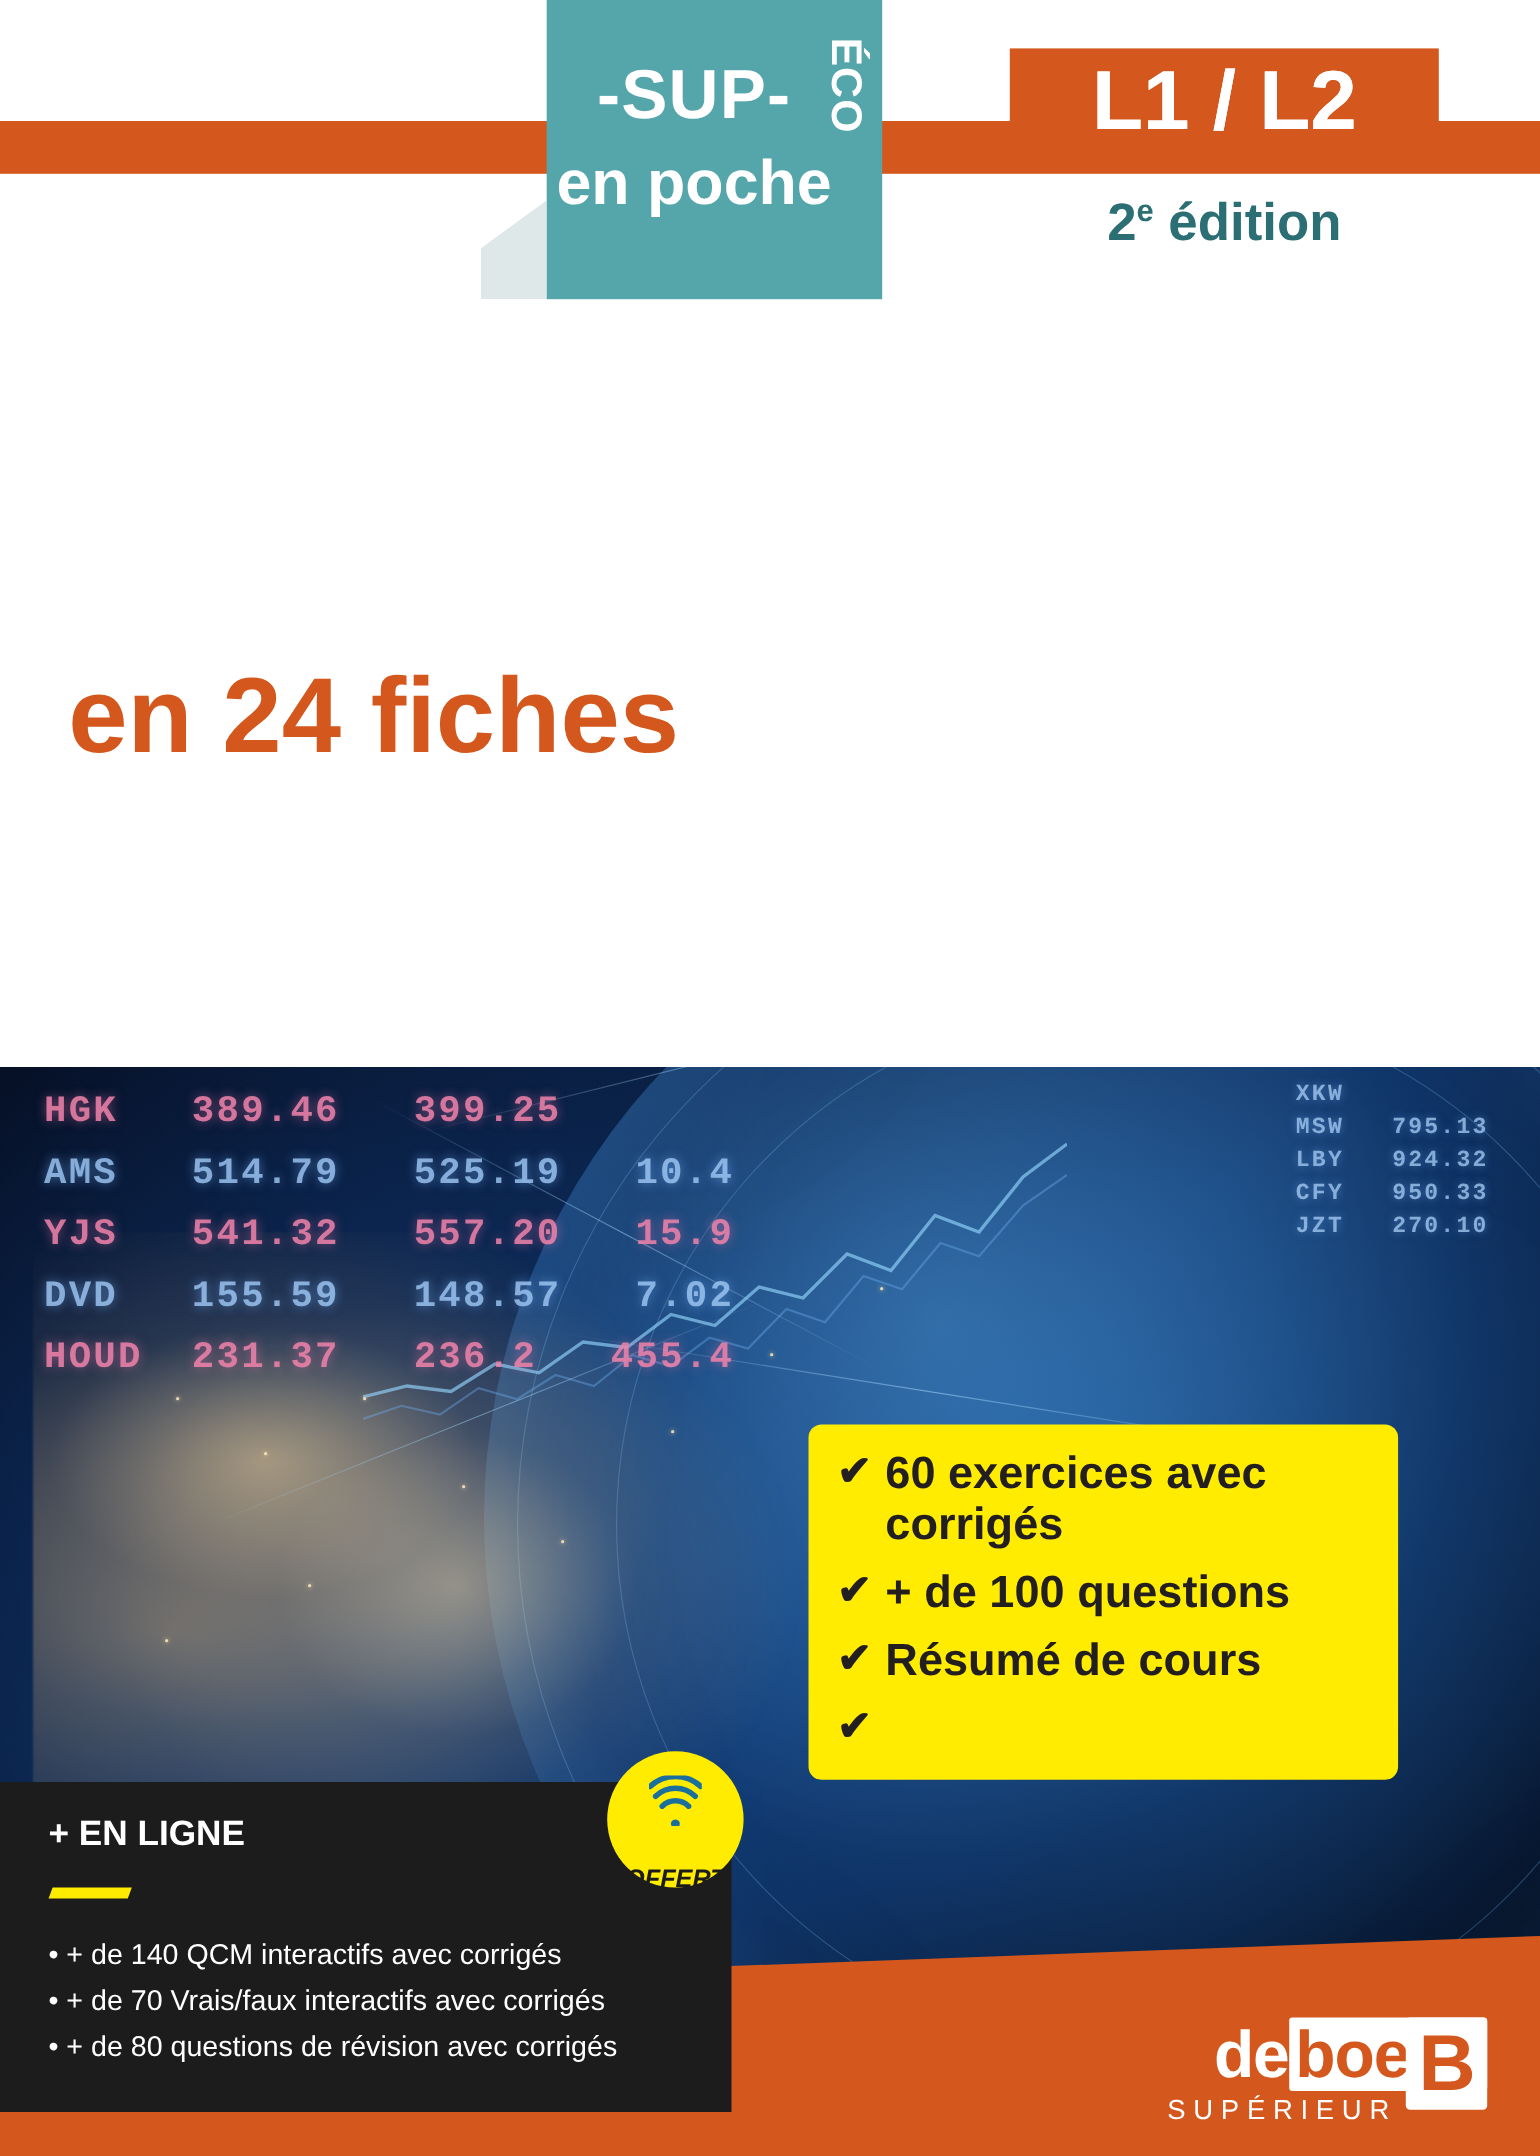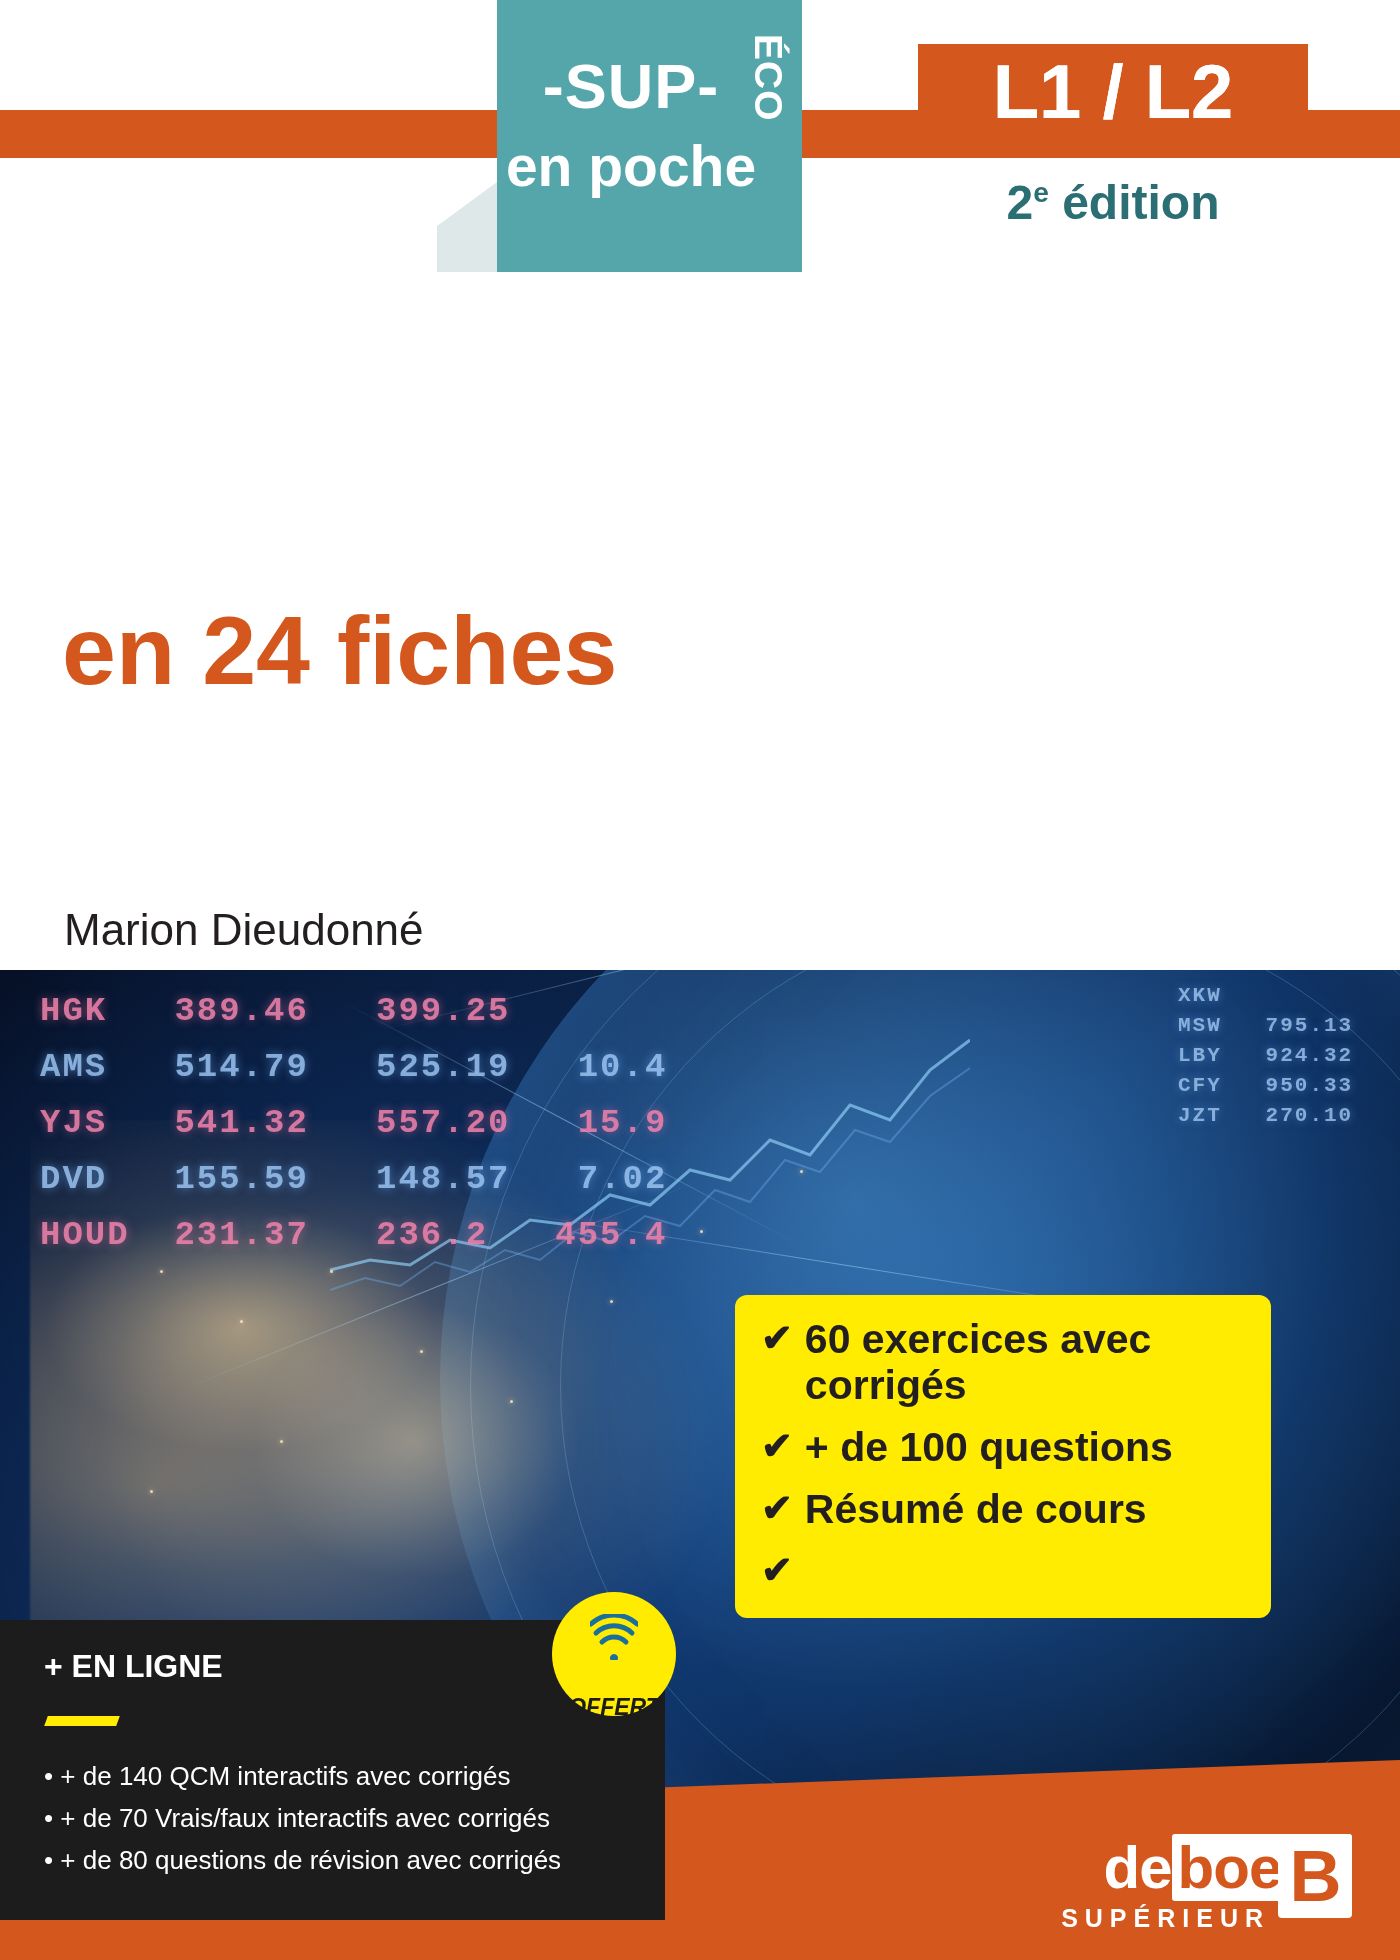--- a/index.html
+++ b/index.html
@@ -360,21 +360,21 @@
   }
   .publisher-main .bold-box {
     background: #ffffff;
     color: #d4581d;
     padding: 0 6px;
     border-radius: 3px;
   }
   .publisher-sub {
     color: #ffffff;
     font-size: 25px;
-    font-weight: bold;
+    font-weight: normal;
     letter-spacing: 7px;
     margin-top: 6px;
     margin-right: 82px;
   }
   .publisher-b {
     position: absolute;
     right: 0;
     top: -4px;
     width: 74px;
     height: 84px;
@@ -401,21 +401,20 @@
     <div class="badge-eco">ÉCO</div>
   </div>
 
   <div class="level-bg"></div>
   <div class="level">L1 / L2</div>
   <div class="edition">
     <span>2</span><sup>e</sup><span> édition</span>
   </div>
 
   <div class="title-sub">en 24 fiches</div>
-  <div class="author">Marion Dieudonné</div>
 
   <div class="photo">
     <div class="globe"></div>
     <div class="globe-arc" style="left:470px; top:-140px; width:1110px; height:1110px;"></div>
     <div class="globe-arc" style="left:560px; top:-60px; width:950px; height:950px;"></div>
     <div class="land"></div>
 
     <svg class="chartline" viewBox="0 0 640 300" preserveAspectRatio="none">
       <polyline points="0,260 40,250 80,255 120,230 160,238 200,210 240,215 280,185 320,195 360,160 400,170 440,130 480,145 520,95 560,110 600,60 640,30" fill="none" stroke="rgba(150,215,255,0.75)" stroke-width="3"></polyline>
       <polyline points="0,280 35,268 70,276 105,252 140,262 175,240 210,250 245,222 280,232 315,206 350,216 385,180 420,192 455,150 490,162 525,120 560,132 600,86 640,58" fill="none" stroke="rgba(110,175,240,0.45)" stroke-width="2"></polyline>

